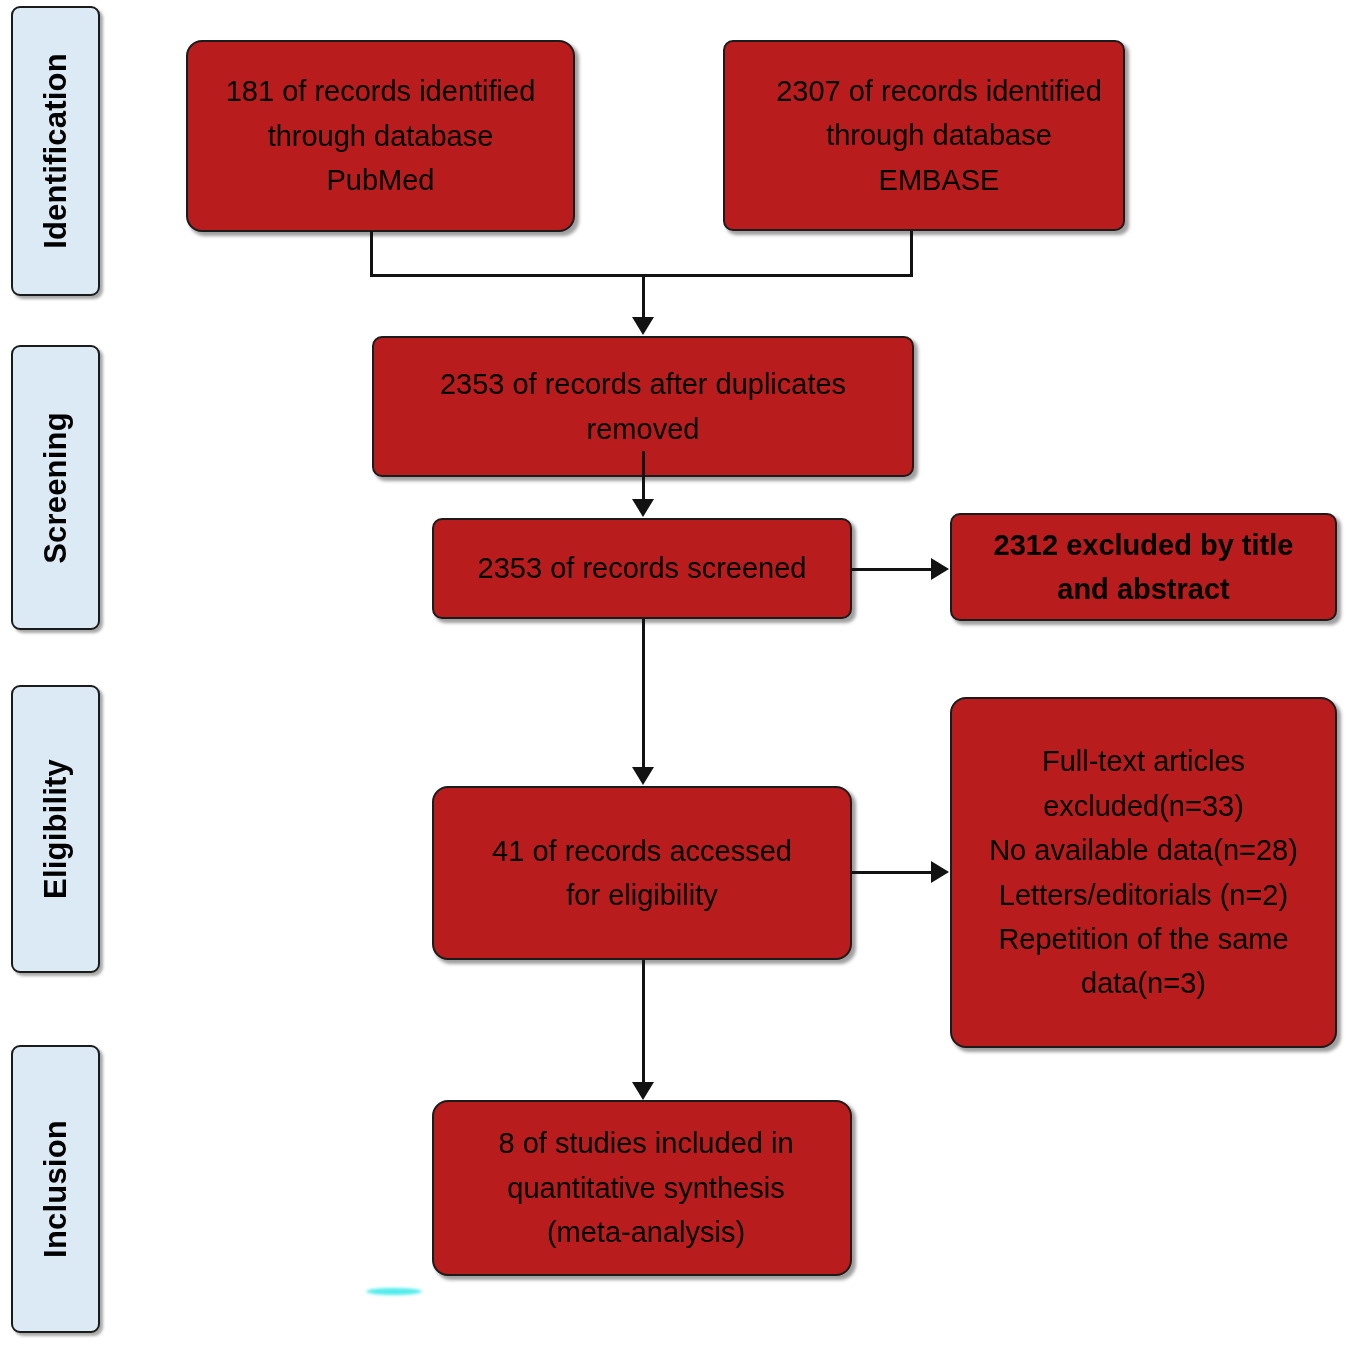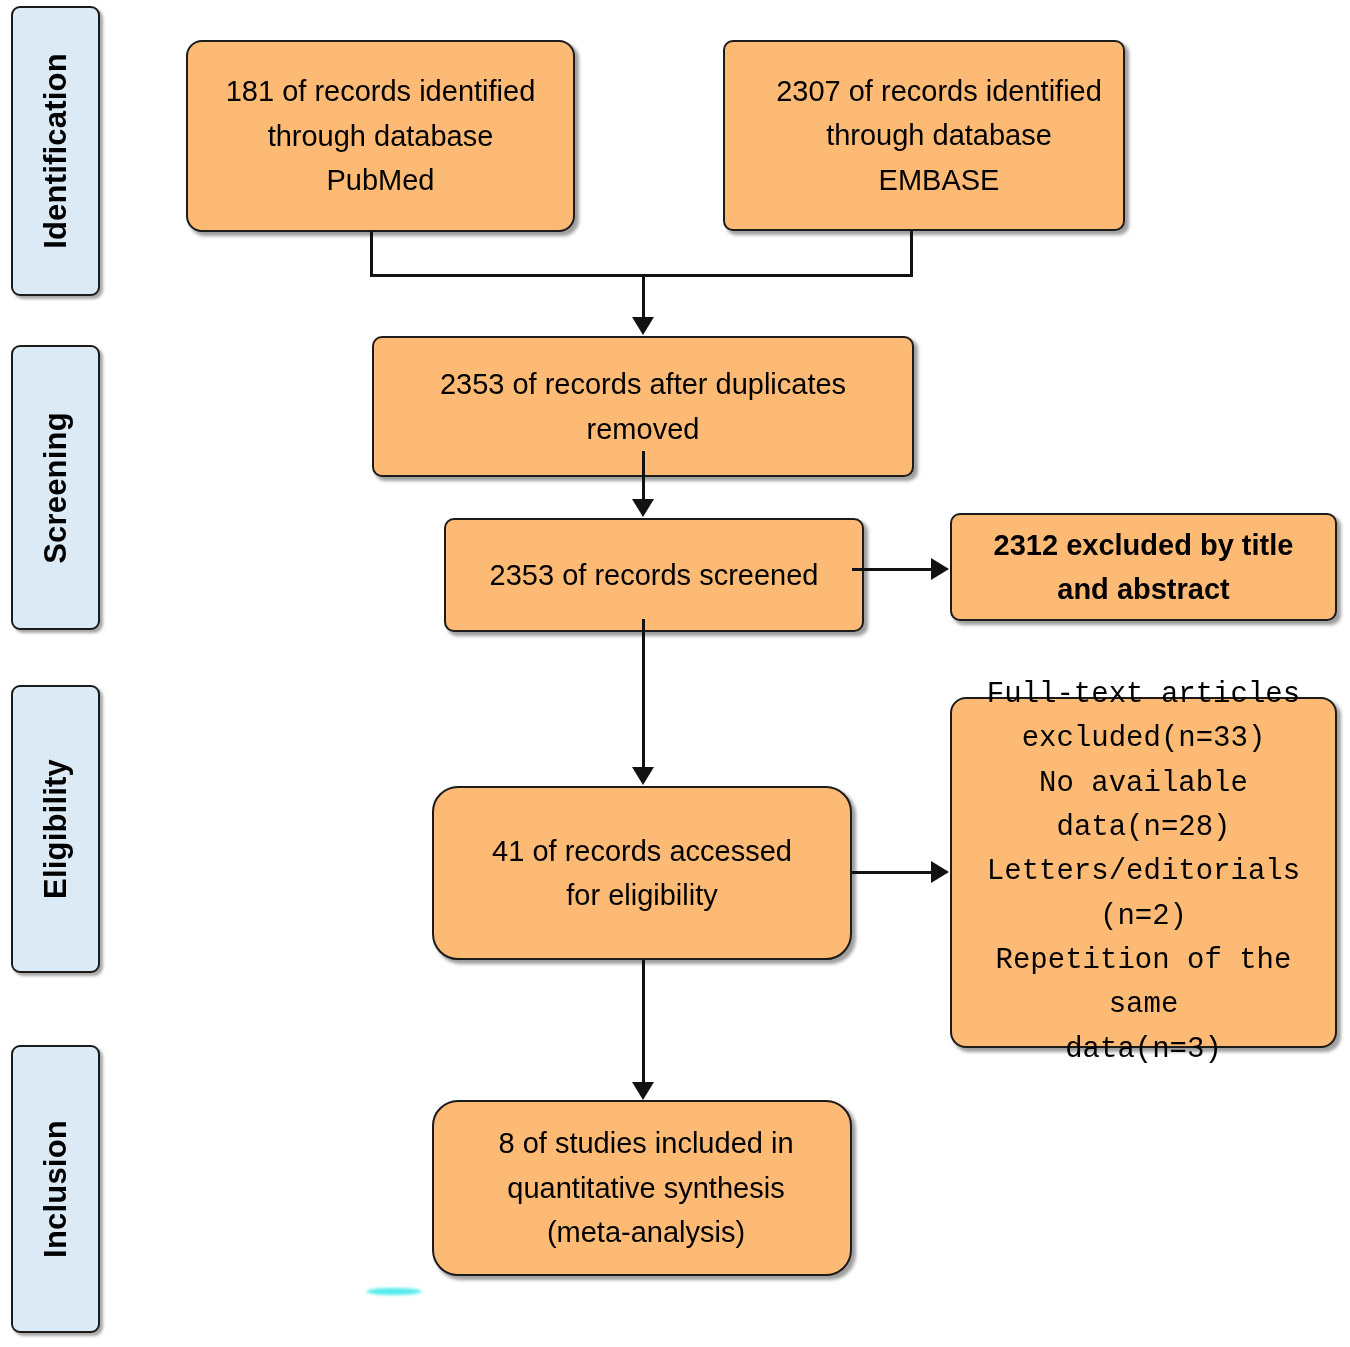--- a/index.html
+++ b/index.html
@@ -35,39 +35,39 @@
     white-space: nowrap;
     font-size: 31px;
     font-weight: bold;
     color: #000000;
     letter-spacing: 0.2px;
   }
 
   
   .box {
     position: absolute;
-    background: #fdba74;
+    background: #b91c1c;
     border: 2.5px solid #1b1b1b;
     box-shadow: 3.5px 3.5px 3.5px rgba(0,0,0,0.38);
     box-sizing: border-box;
     display: flex;
     align-items: center;
     justify-content: center;
     text-align: center;
   }
   .box-text {
     font-size: 29px;
     line-height: 1.53;
     color: #000000;
     padding: 0 10px;
     white-space: pre-line;
   }
   .r-sm { border-radius: 10px; }
   .r-md { border-radius: 16px; }
-  .r-lg { border-radius: 26px; }
+  .r-lg { border-radius: 16px; }
 
   
   .vline {
     position: absolute;
     width: 3px;
     background: #121212;
   }
   .hline {
     position: absolute;
     height: 3px;
@@ -126,35 +126,35 @@
     <span class="box-text">2307 of records identified
 through database
 EMBASE</span>
   </div>
 
   <div class="box r-sm" style="left:372px; top:336px; width:542px; height:141px;">
     <span class="box-text">2353 of records after duplicates
 removed</span>
   </div>
 
-  <div class="box r-sm" style="left:444px; top:518px; width:420px; height:114px;">
+  <div class="box r-sm" style="left:432px; top:518px; width:420px; height:101px;">
     <span class="box-text">2353 of records  screened</span>
   </div>
 
   <div class="box r-sm" style="left:950px; top:513px; width:387px; height:108px;font-weight:bold;">
     <span class="box-text">2312 excluded by title
 and abstract</span>
   </div>
 
   <div class="box r-lg" style="left:432px; top:786px; width:420px; height:174px;">
     <span class="box-text">41 of records accessed
 for eligibility</span>
   </div>
 
-  <div class="box r-md" style="left:950px; top:697px; width:387px; height:351px;font-family:Liberation Mono, monospace;">
+  <div class="box r-md" style="left:950px; top:697px; width:387px; height:351px;">
     <span class="box-text">Full-text articles
 excluded(n=33)
 No available data(n=28)
 Letters/editorials (n=2)
 Repetition of the same
 data(n=3)</span>
   </div>
 
   <div class="box r-lg" style="left:432px; top:1100px; width:420px; height:176px;padding-left:8px;">
     <span class="box-text">8 of studies included in

